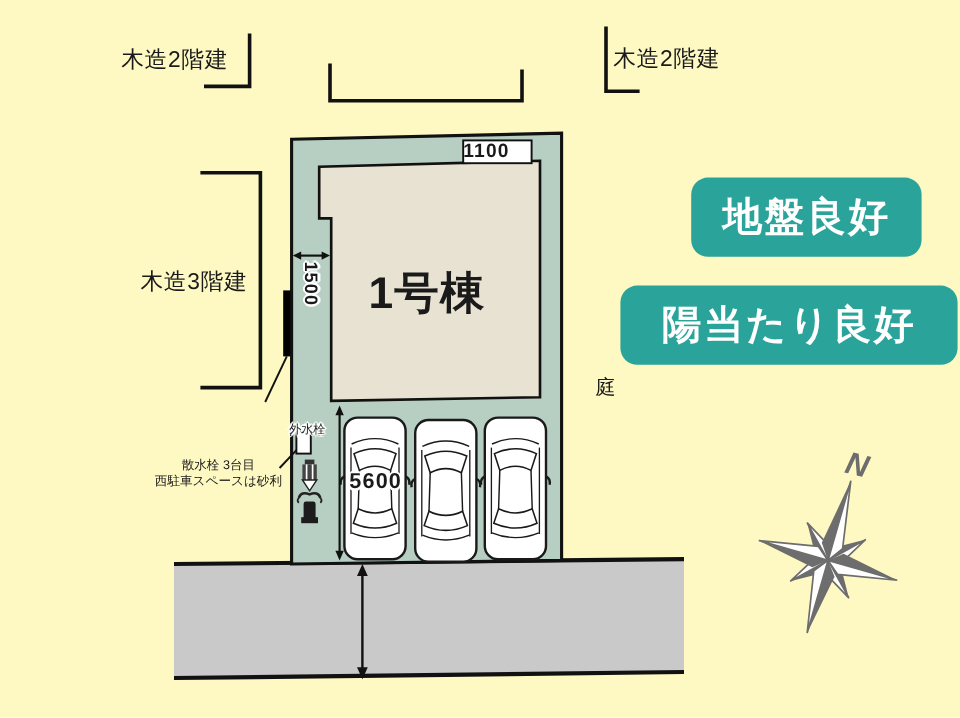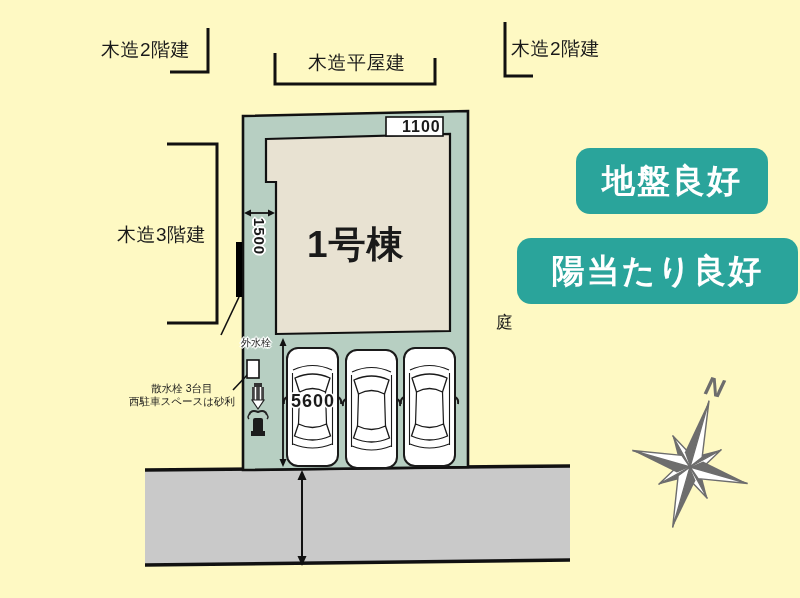--- a/index.html
+++ b/index.html
@@ -6,21 +6,21 @@
   #canvas{
     position:relative;width:800px;height:598px;background:#fef9c3;overflow:hidden;
     font-family:"Liberation Sans","DejaVu Sans",sans-serif;color:#1a1a1a;
   }
   #plan-svg{position:absolute;left:0;top:0;}
   .lbl{position:absolute;white-space:nowrap;color:#1a1a1a;}
   .lbl-bldg-note{font-size:19px;letter-spacing:0.5px;}
   .building-name{font-size:37px;font-weight:bold;letter-spacing:1px;}
   .dim{font-weight:600;}
   .halo{text-shadow:-2px 0 #fff,2px 0 #fff,0 -2px #fff,0 2px #fff,-1px -1px #fff,1px 1px #fff,-1px 1px #fff,1px -1px #fff;}
-  .dim-1100{font-size:16px;width:34px;text-align:center;letter-spacing:1px;padding-left:16px;}
+  .dim-1100{font-size:16px;width:34px;text-align:center;letter-spacing:1px;}
   .dim-1500{font-size:15px;width:64px;text-align:center;transform:rotate(90deg);transform-origin:center;letter-spacing:1px;}
   .dim-5600{font-size:18px;letter-spacing:1px;}
   .tap-label{font-size:10px;}
   .note{font-size:10.5px;line-height:13px;text-align:center;}
   .fence-label{font-size:15px;}
   .garden-label{font-size:17px;}
   .road-label{font-size:27px;line-height:33px;text-align:center;width:150px;}
   .badge{
     position:absolute;display:flex;align-items:center;justify-content:center;
     background:#2aa49b;color:#ffffff;font-weight:bold;font-size:33px;
@@ -122,31 +122,30 @@
       <use href="#rose-pt-short" transform="rotate(225)"></use>
       <use href="#rose-pt-short" transform="rotate(315)"></use>
       <use href="#rose-pt-long" transform="rotate(0) scale(1,1.15)"></use>
       <use href="#rose-pt-long" transform="rotate(90)"></use>
       <use href="#rose-pt-long" transform="rotate(180) scale(1,1.05)"></use>
       <use href="#rose-pt-long" transform="rotate(270)"></use>
     </g>
   </svg>
 
   <div class="lbl lbl-bldg-note" style="left:101px;top:37px;">木造2階建</div>
-  <div class="lbl lbl-bldg-note" style="left:308px;top:50px;">木造平屋建</div>
   <div class="lbl lbl-bldg-note" style="left:511px;top:36px;">木造2階建</div>
   <div class="lbl lbl-bldg-note" style="left:117px;top:222px;">木造3階建</div>
 
   <div class="lbl building-name" style="left:307px;top:220px;">1号棟</div>
 
   <div class="lbl dim dim-1100" style="left:386px;top:118px;">1100</div>
   <div class="lbl dim dim-1500 halo" style="left:227px;top:228px;">1500</div>
   <div class="lbl dim dim-5600 halo" style="left:291px;top:391px;">5600</div>
 
-  <div class="lbl tap-label halo" style="left:241px;top:336px;">外水栓</div>
+  <div class="lbl tap-label halo" style="left:241px;top:351px;">外水栓</div>
 
   <div class="lbl note" style="left:126px;top:382px;width:112px;">
     <div>散水栓 3台目</div>
     <div>西駐車スペースは砂利</div>
   </div>
 
   <div class="lbl garden-label" style="left:496px;top:311px;">庭</div>
 
   <div class="lbl road-label" style="left:299px;top:482px;">
   </div>

